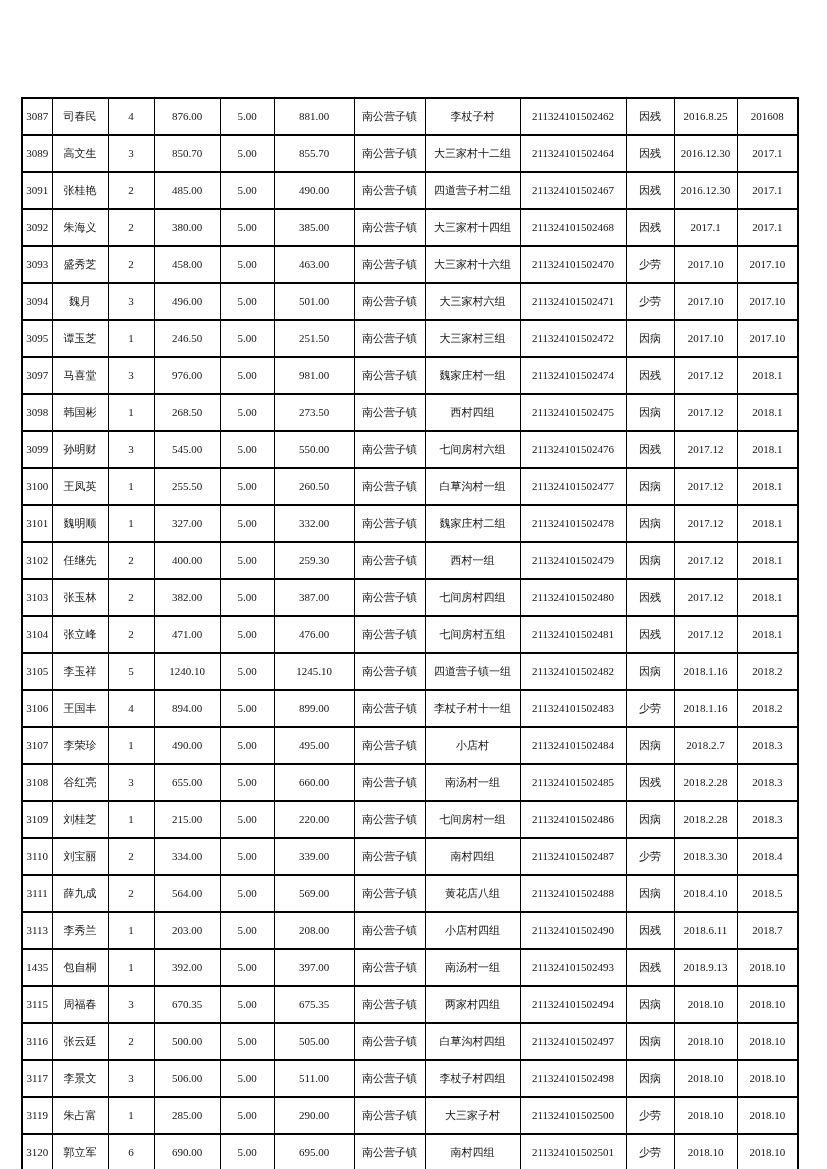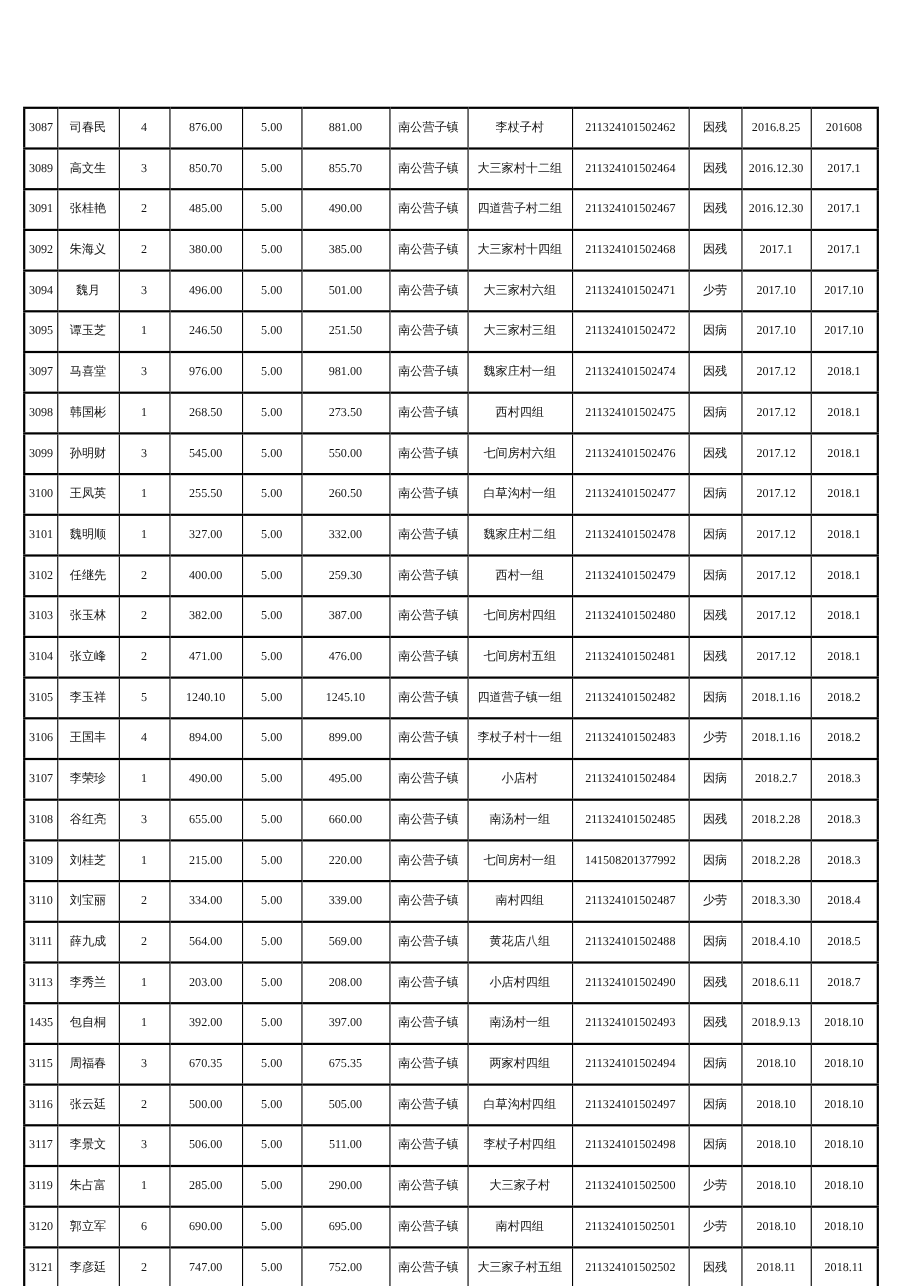--- a/index.html
+++ b/index.html
@@ -127,20 +127,34 @@
           <td>5.00</td>
           <td>385.00</td>
           <td>南公营子镇</td>
           <td>大三家村十四组</td>
           <td>211324101502468</td>
           <td>因残</td>
           <td>2017.1</td>
           <td>2017.1</td>
         </tr>
         <tr>
+          <td>3093</td>
+          <td>盛秀芝</td>
+          <td>2</td>
+          <td>458.00</td>
+          <td>5.00</td>
+          <td>463.00</td>
+          <td>南公营子镇</td>
+          <td>大三家村十六组</td>
+          <td>211324101502470</td>
+          <td>少劳</td>
+          <td>2017.10</td>
+          <td>2017.10</td>
+        </tr>
+        <tr>
           <td>3094</td>
           <td>魏月</td>
           <td>3</td>
           <td>496.00</td>
           <td>5.00</td>
           <td>501.00</td>
           <td>南公营子镇</td>
           <td>大三家村六组</td>
           <td>211324101502471</td>
           <td>少劳</td>
@@ -331,21 +345,21 @@
         </tr>
         <tr>
           <td>3109</td>
           <td>刘桂芝</td>
           <td>1</td>
           <td>215.00</td>
           <td>5.00</td>
           <td>220.00</td>
           <td>南公营子镇</td>
           <td>七间房村一组</td>
-          <td>141508201377992</td>
+          <td>211324101502486</td>
           <td>因病</td>
           <td>2018.2.28</td>
           <td>2018.3</td>
         </tr>
         <tr>
           <td>3110</td>
           <td>刘宝丽</td>
           <td>2</td>
           <td>334.00</td>
           <td>5.00</td>

